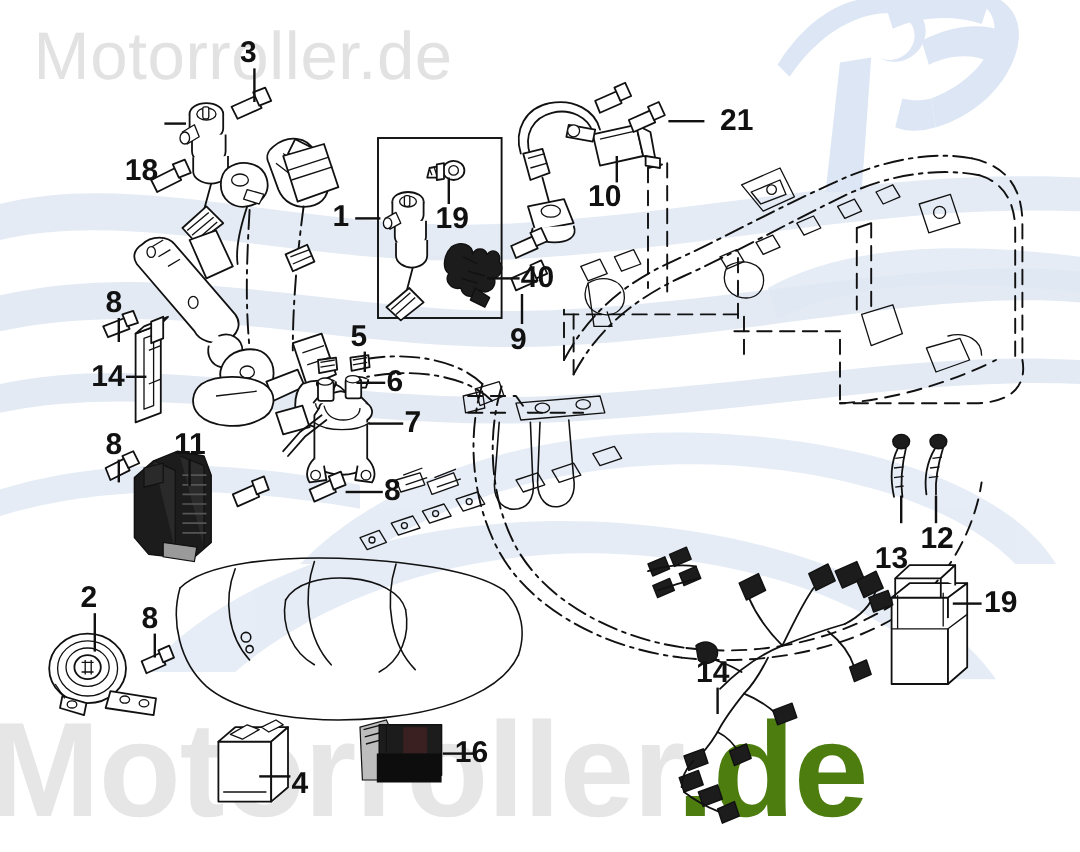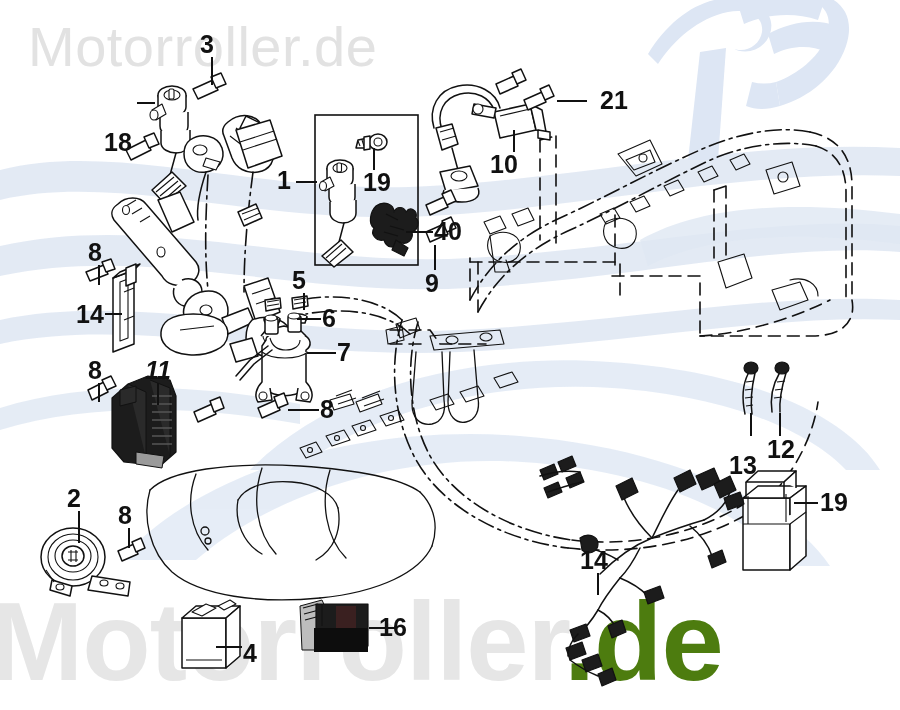--- a/index.html
+++ b/index.html
@@ -578,21 +578,21 @@
       <div class="callout" style="left: 88px; top: 358px;">8</div>
       <div class="leader v" style="left: 128px; top: 528px; height: 20px;"></div>
       <div class="callout" style="left: 118px; top: 503px;">8</div>
       <div class="leader h" style="left: 288px; top: 409px; width: 31px;"></div>
       <div class="callout" style="left: 320px; top: 397px;">8</div>
       <div class="leader v" style="left: 434px; top: 245px; height: 25px;"></div>
       <div class="callout" style="left: 425px; top: 271px;">9</div>
       <div class="leader v" style="left: 513px; top: 130px; height: 22px;"></div>
       <div class="callout" style="left: 490px; top: 152px;">10</div>
       <div class="leader v" style="left: 157px; top: 383px; height: 22px;"></div>
-      <div class="callout" style="left: 145px; top: 358px; font-style: italic;">11</div>
+      <div class="callout" style="left: 145px; top: 358px;">11</div>
       <div class="leader v" style="left: 779px; top: 413px; height: 23px;"></div>
       <div class="callout" style="left: 767px; top: 437px;">12</div>
       <div class="leader v" style="left: 750px; top: 413px; height: 23px;"></div>
       <div class="callout" style="left: 729px; top: 437px; margin-top: 16px;">13</div>
       <div class="leader h" style="left: 794px; top: 502px; width: 24px;"></div>
       <div class="callout" style="left: 820px; top: 490px;">19</div>
       <div class="leader v" style="left: 597px; top: 573px; height: 22px;"></div>
       <div class="callout" style="left: 580px; top: 548px;">14</div>
       <div class="leader h" style="left: 369px; top: 627px; width: 28px;"></div>
       <div class="callout" style="left: 379px; top: 615px;">16</div>

